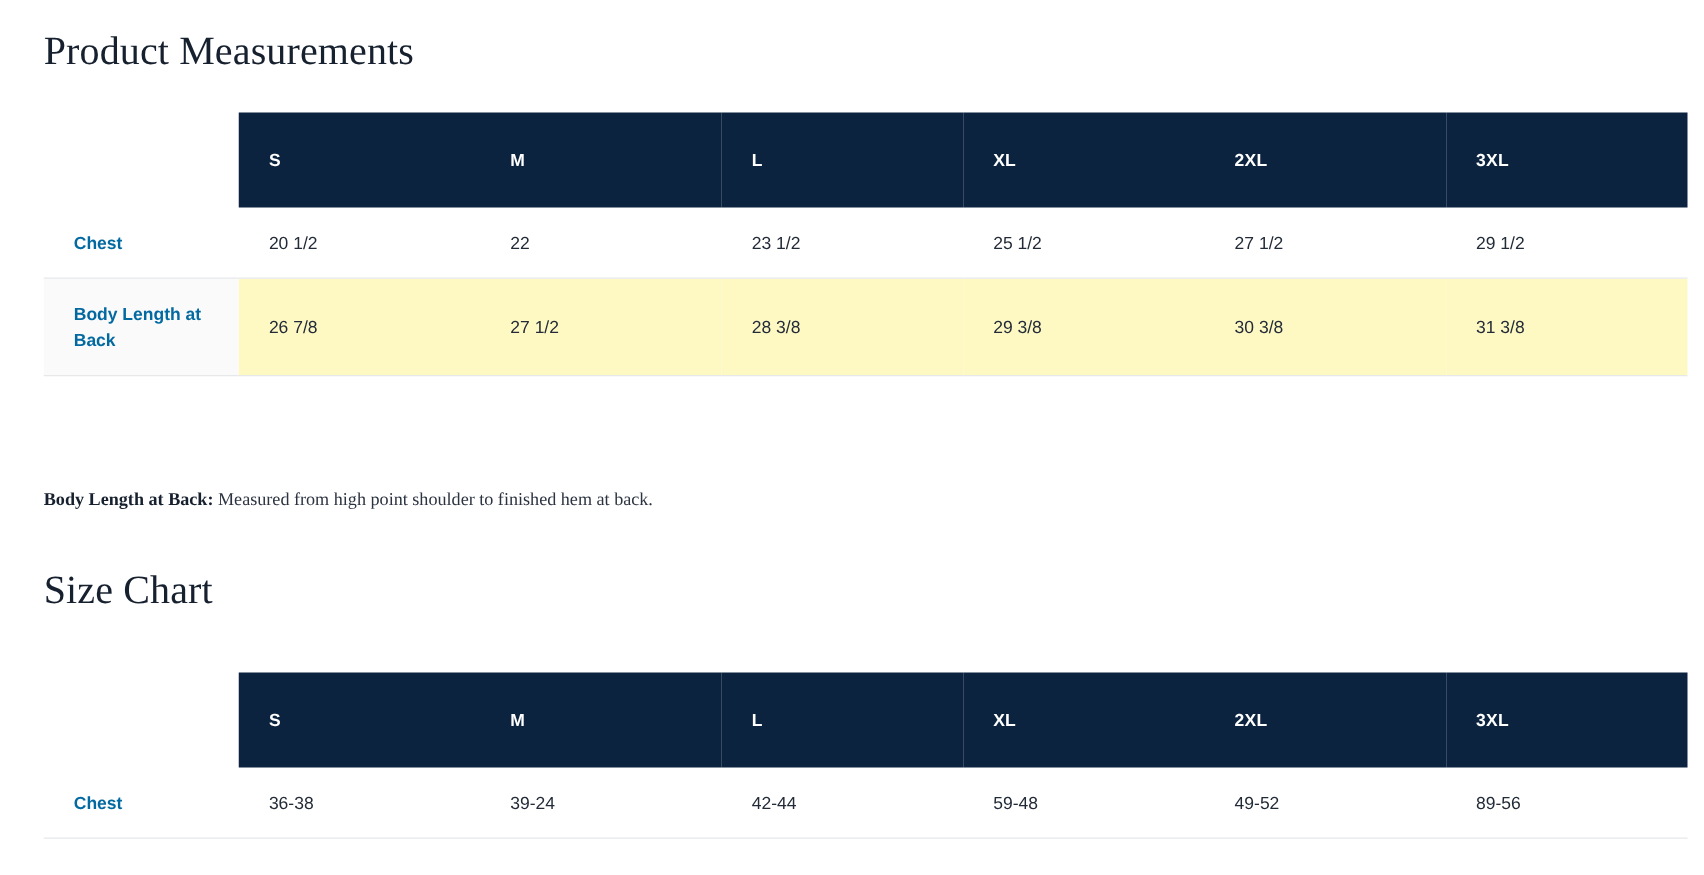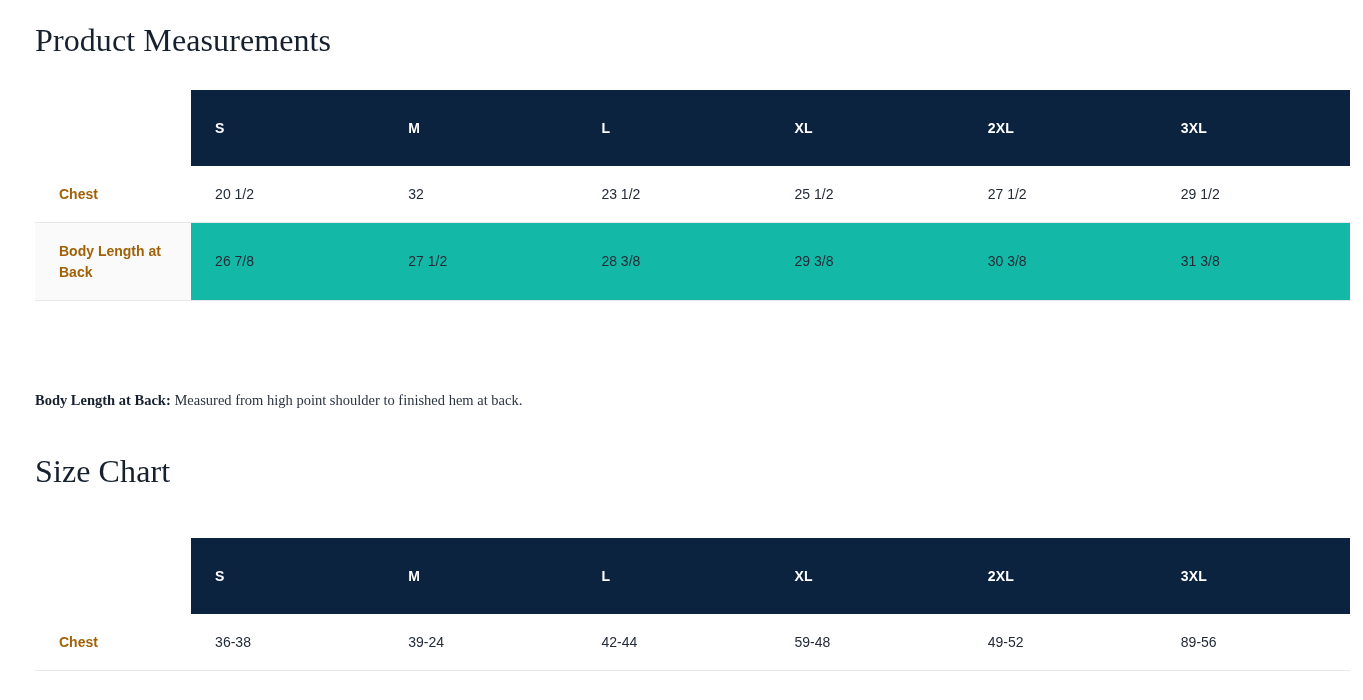--- a/index.html
+++ b/index.html
@@ -75,25 +75,25 @@
   table.size-table tbody td {
     font-size: 14px;
     color: #232b38;
     padding: 18px 0 18px 24px;
     border-bottom: 1px solid #e6e8ea;
     vertical-align: middle;
     line-height: 1.45;
   }
   table.size-table tbody td.row-label {
     font-weight: bold;
-    color: #a16207;
+    color: #0369a1;
     padding-left: 24px;
   }
   table.size-table tbody tr.alt td {
-    background: #14b8a6;
+    background: #fef9c3;
   }
   table.size-table tbody tr.alt td.row-label {
     background: #fafafa;
   }
 
   .note {
     position: absolute;
     left: 35px;
     font-size: 14.5px;
     color: #2b3340;
@@ -129,21 +129,21 @@
           <th>L</th>
           <th>XL</th>
           <th>2XL</th>
           <th>3XL</th>
         </tr>
       </thead>
       <tbody>
         <tr>
           <td class="row-label">Chest</td>
           <td>20 1/2</td>
-          <td>32</td>
+          <td>22</td>
           <td>23 1/2</td>
           <td>25 1/2</td>
           <td>27 1/2</td>
           <td>29 1/2</td>
         </tr>
         <tr class="alt">
           <td class="row-label">Body Length at Back</td>
           <td>26 7/8</td>
           <td>27 1/2</td>
           <td>28 3/8</td>

